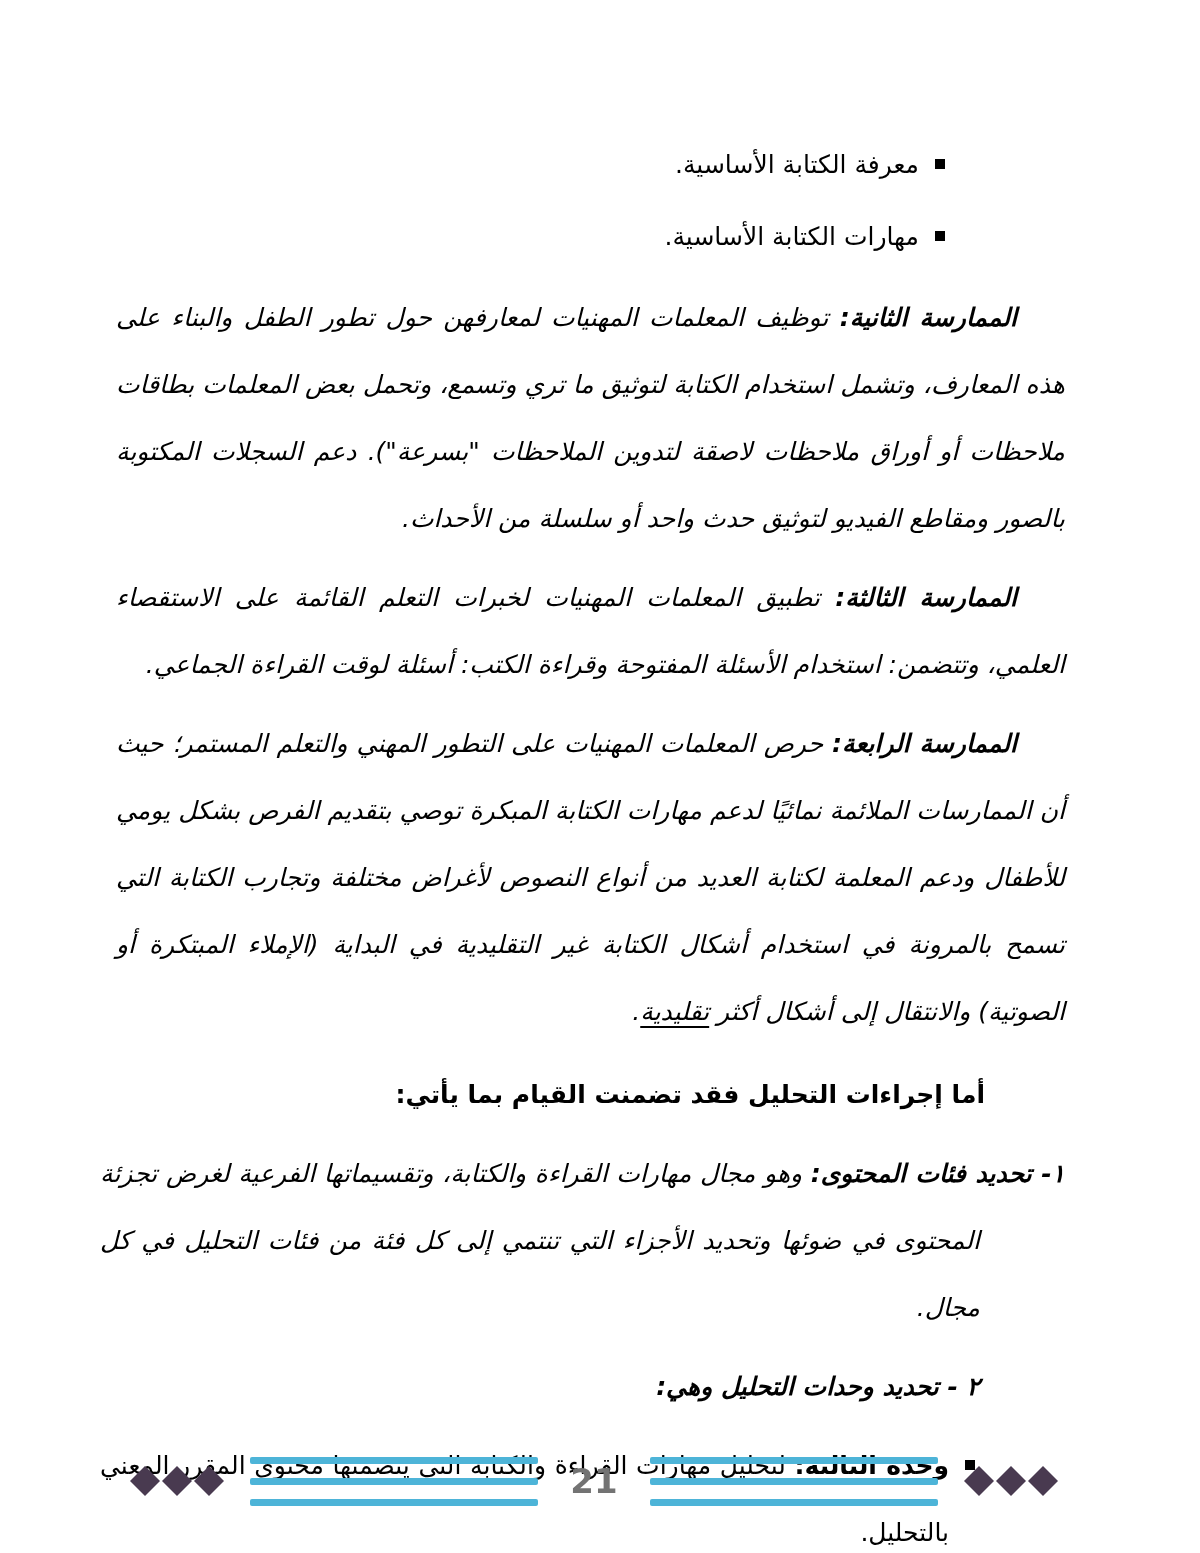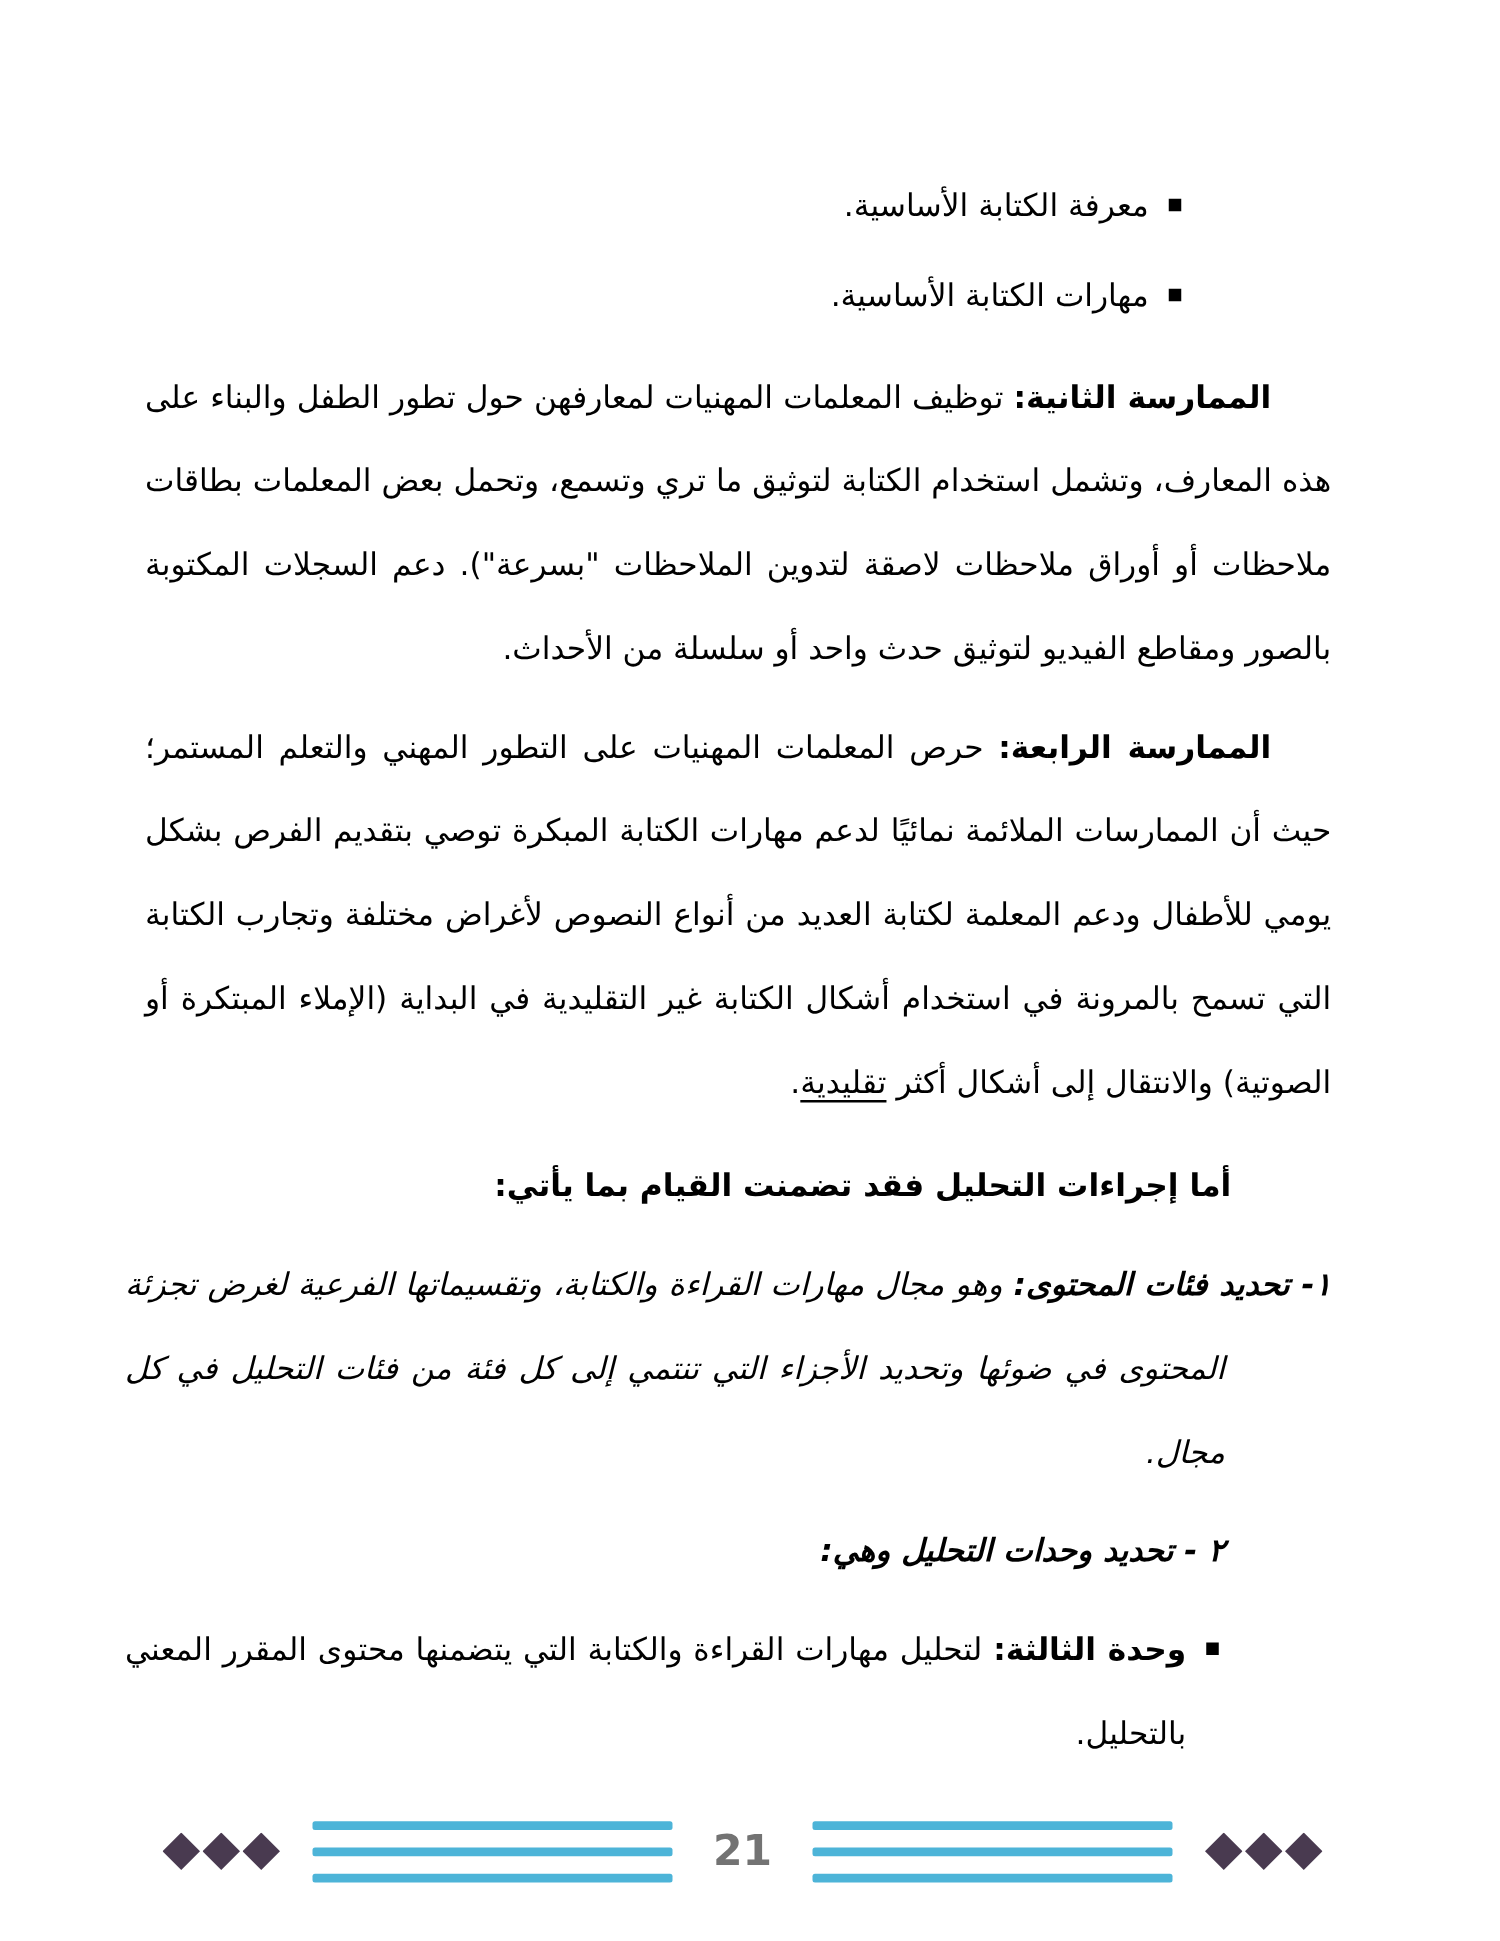--- a/index.html
+++ b/index.html
@@ -26,20 +26,21 @@
   }
   .sq-bullet{
     flex:0 0 auto;
     width:10px;height:10px;background:#000;
   }
   
   .para{
     margin:12px 0 0 16px;
     text-align:justify;
     text-indent:48px;
+    font-style:italic;
   }
   .lead{font-weight:bold;}
   .u{text-decoration:underline;text-underline-offset:6px;}
   
   .section-heading{
     margin:16px 80px 0 0;
     font-weight:bold;
   }
   
   .num-item{
@@ -91,20 +92,21 @@
       <span class="sq-bullet"></span>
       <span>معرفة الكتابة الأساسية.</span>
     </div>
     <div class="bullet-row">
       <span class="sq-bullet"></span>
       <span>مهارات الكتابة الأساسية.</span>
     </div>
 
     <p class="para"><span class="lead">الممارسة الثانية:</span><span> توظيف المعلمات المهنيات لمعارفهن حول تطور الطفل والبناء على هذه المعارف، وتشمل استخدام الكتابة لتوثيق ما تري وتسمع، وتحمل بعض المعلمات بطاقات ملاحظات أو أوراق ملاحظات لاصقة لتدوين الملاحظات "بسرعة"). دعم السجلات المكتوبة بالصور ومقاطع الفيديو لتوثيق حدث واحد أو سلسلة من الأحداث.</span></p>
 
+    <p class="para"><span class="lead">الممارسة الثالثة:</span><span> تطبيق المعلمات المهنيات لخبرات التعلم القائمة على الاستقصاء العلمي، وتتضمن: استخدام الأسئلة المفتوحة وقراءة الكتب: أسئلة لوقت القراءة الجماعي.</span></p>
 
     <p class="para"><span class="lead">الممارسة الرابعة:</span><span> حرص المعلمات المهنيات على التطور المهني والتعلم المستمر؛ حيث أن الممارسات الملائمة نمائيًا لدعم مهارات الكتابة المبكرة توصي بتقديم الفرص بشكل يومي للأطفال ودعم المعلمة لكتابة العديد من أنواع النصوص لأغراض مختلفة وتجارب الكتابة التي تسمح بالمرونة في استخدام أشكال الكتابة غير التقليدية في البداية (الإملاء المبتكرة أو الصوتية) والانتقال إلى أشكال أكثر </span><span class="u">تقليدية</span><span>.</span></p>
 
     <p class="section-heading">أما إجراءات التحليل فقد تضمنت القيام بما يأتي:</p>
 
     <p class="num-item hang"><span class="lead">١-</span><span class="lead"> تحديد فئات المحتوى:</span><span> وهو مجال مهارات القراءة والكتابة، وتقسيماتها الفرعية لغرض تجزئة المحتوى في ضوئها وتحديد الأجزاء التي تنتمي إلى كل فئة من فئات التحليل في كل مجال.</span></p>
 
     <p class="num-item indent"><span class="lead">٢ -</span><span class="lead"> تحديد وحدات التحليل وهي:</span><span></span></p>
 
     <div class="unit-row">

